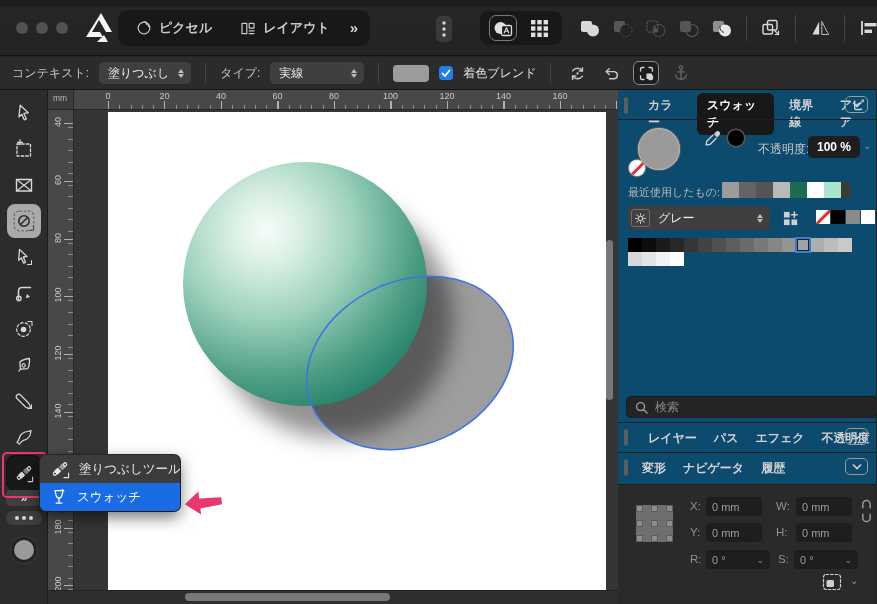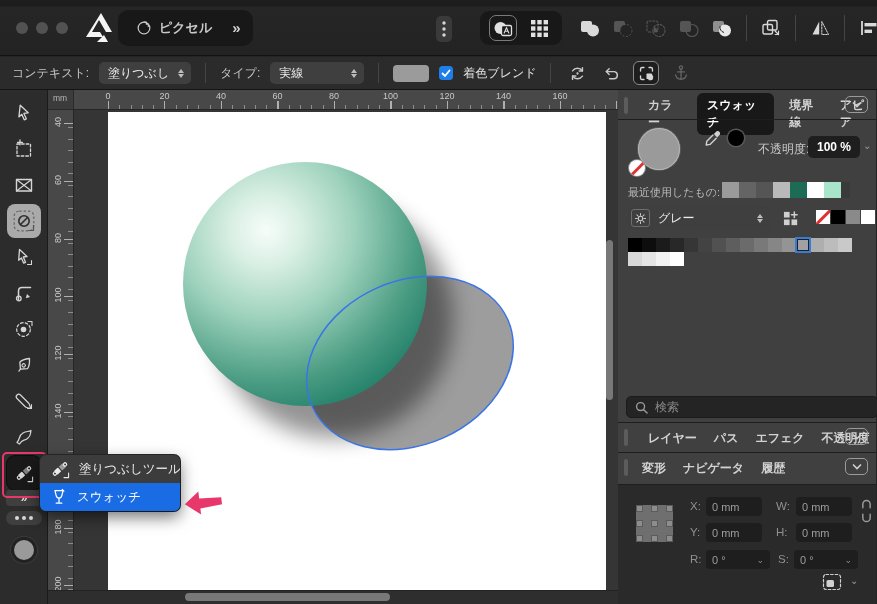--- a/index.html
+++ b/index.html
@@ -91,21 +91,21 @@
     background-size:9px 100%,5px 100%; background-repeat:no-repeat;
     background-position:right 13px,right 17px; border-right:1px solid #262626; }
   .vruler span { position:absolute; left:-3px; width:26px; text-align:center; color:#c8c8c8; font-size:9px;
     transform:rotate(-90deg); }
   .viewport { position:absolute; left:26px; top:20px; width:544px; height:494px; background:#353535; overflow:hidden; }
   .page { position:absolute; left:34px; top:2px; width:498px; height:478px; background:#fff; }
   .scroll-thumb { position:absolute; background:#787878; border-radius:4px; }
   .bottom-strip { position:absolute; left:0; bottom:0; width:570px; height:14px; background:#2e2e2e; border-top:1px solid #222; }
 
   
-  .panel { position:relative; width:258px; height:514px; background:#404040; flex:none; font-size:12px; }
+  .panel { position:relative; width:258px; height:514px; background:#0c4a6e; flex:none; font-size:12px; }
   .grip { position:absolute; left:6px; width:3.5px; height:17px; border-radius:2px; background:#5c5c5c; }
   .ptabs { position:absolute; display:flex; align-items:center; gap:13px; color:#d2d2d2; font-weight:700; }
   .ptab { padding:4px 2px; }
   .ptab.active { background:#181818; border-radius:6px; color:#fff; padding:4px 10px; }
   .vbtn { position:absolute; width:23px; height:17px; border:1.5px solid #9a9a9a; border-radius:5px;
     display:flex; align-items:center; justify-content:center; color:#cfcfcf; }
   .hdr-line { position:absolute; left:0; width:258px; height:1px; background:#1e1e1e; }
 
   .bigwell { position:absolute; left:20px; top:38px; width:42px; height:42px; border-radius:50%;
     background:#9a9a9a; box-shadow:0 0 0 1px #5a5a5a, inset 0 0 0 1px #b5b5b5; }
@@ -189,20 +189,30 @@
     </div>
     <nav class="personas" id="personas">
         <div class="persona">
           <span class="icon">
             <svg width="16" height="16" viewBox="0 0 20 20">
               <circle cx="10" cy="10" r="7.3" stroke="currentColor" fill="none" stroke-linecap="round" stroke-linejoin="round" stroke-width="1.5"></circle>
               <path d="M10 2.7 H13 V5.2 H15.4 V8" stroke="currentColor" fill="none" stroke-linecap="round" stroke-linejoin="round" stroke-width="1.5"></path>
             </svg>
           </span>
           <span>ピクセル</span>
+        </div>
+        <div class="persona">
+          <span class="icon">
+            <svg width="16" height="15" viewBox="0 0 20 18">
+              <rect x="2.5" y="2.5" width="6" height="13" stroke="currentColor" fill="none" stroke-linecap="round" stroke-linejoin="round" stroke-width="1.5"></rect>
+              <rect x="11.5" y="2.5" width="6" height="6" stroke="currentColor" fill="none" stroke-linecap="round" stroke-linejoin="round" stroke-width="1.5"></rect>
+              <path d="M11.5 12 h6 M11.5 15.5 h6" stroke="currentColor" fill="none" stroke-linecap="round" stroke-linejoin="round" stroke-width="1.5"></path>
+            </svg>
+          </span>
+          <span>レイアウト</span>
         </div>
         <span class="overflow">»</span>
       </nav>
     <div class="menu-dots-btn">
       <span class="icon">
           <svg width="4" height="16" viewBox="0 0 4 16">
             <circle cx="2" cy="2" r="1.7" fill="currentColor"></circle>
             <circle cx="2" cy="8" r="1.7" fill="currentColor"></circle>
             <circle cx="2" cy="14" r="1.7" fill="currentColor"></circle>
           </svg>

